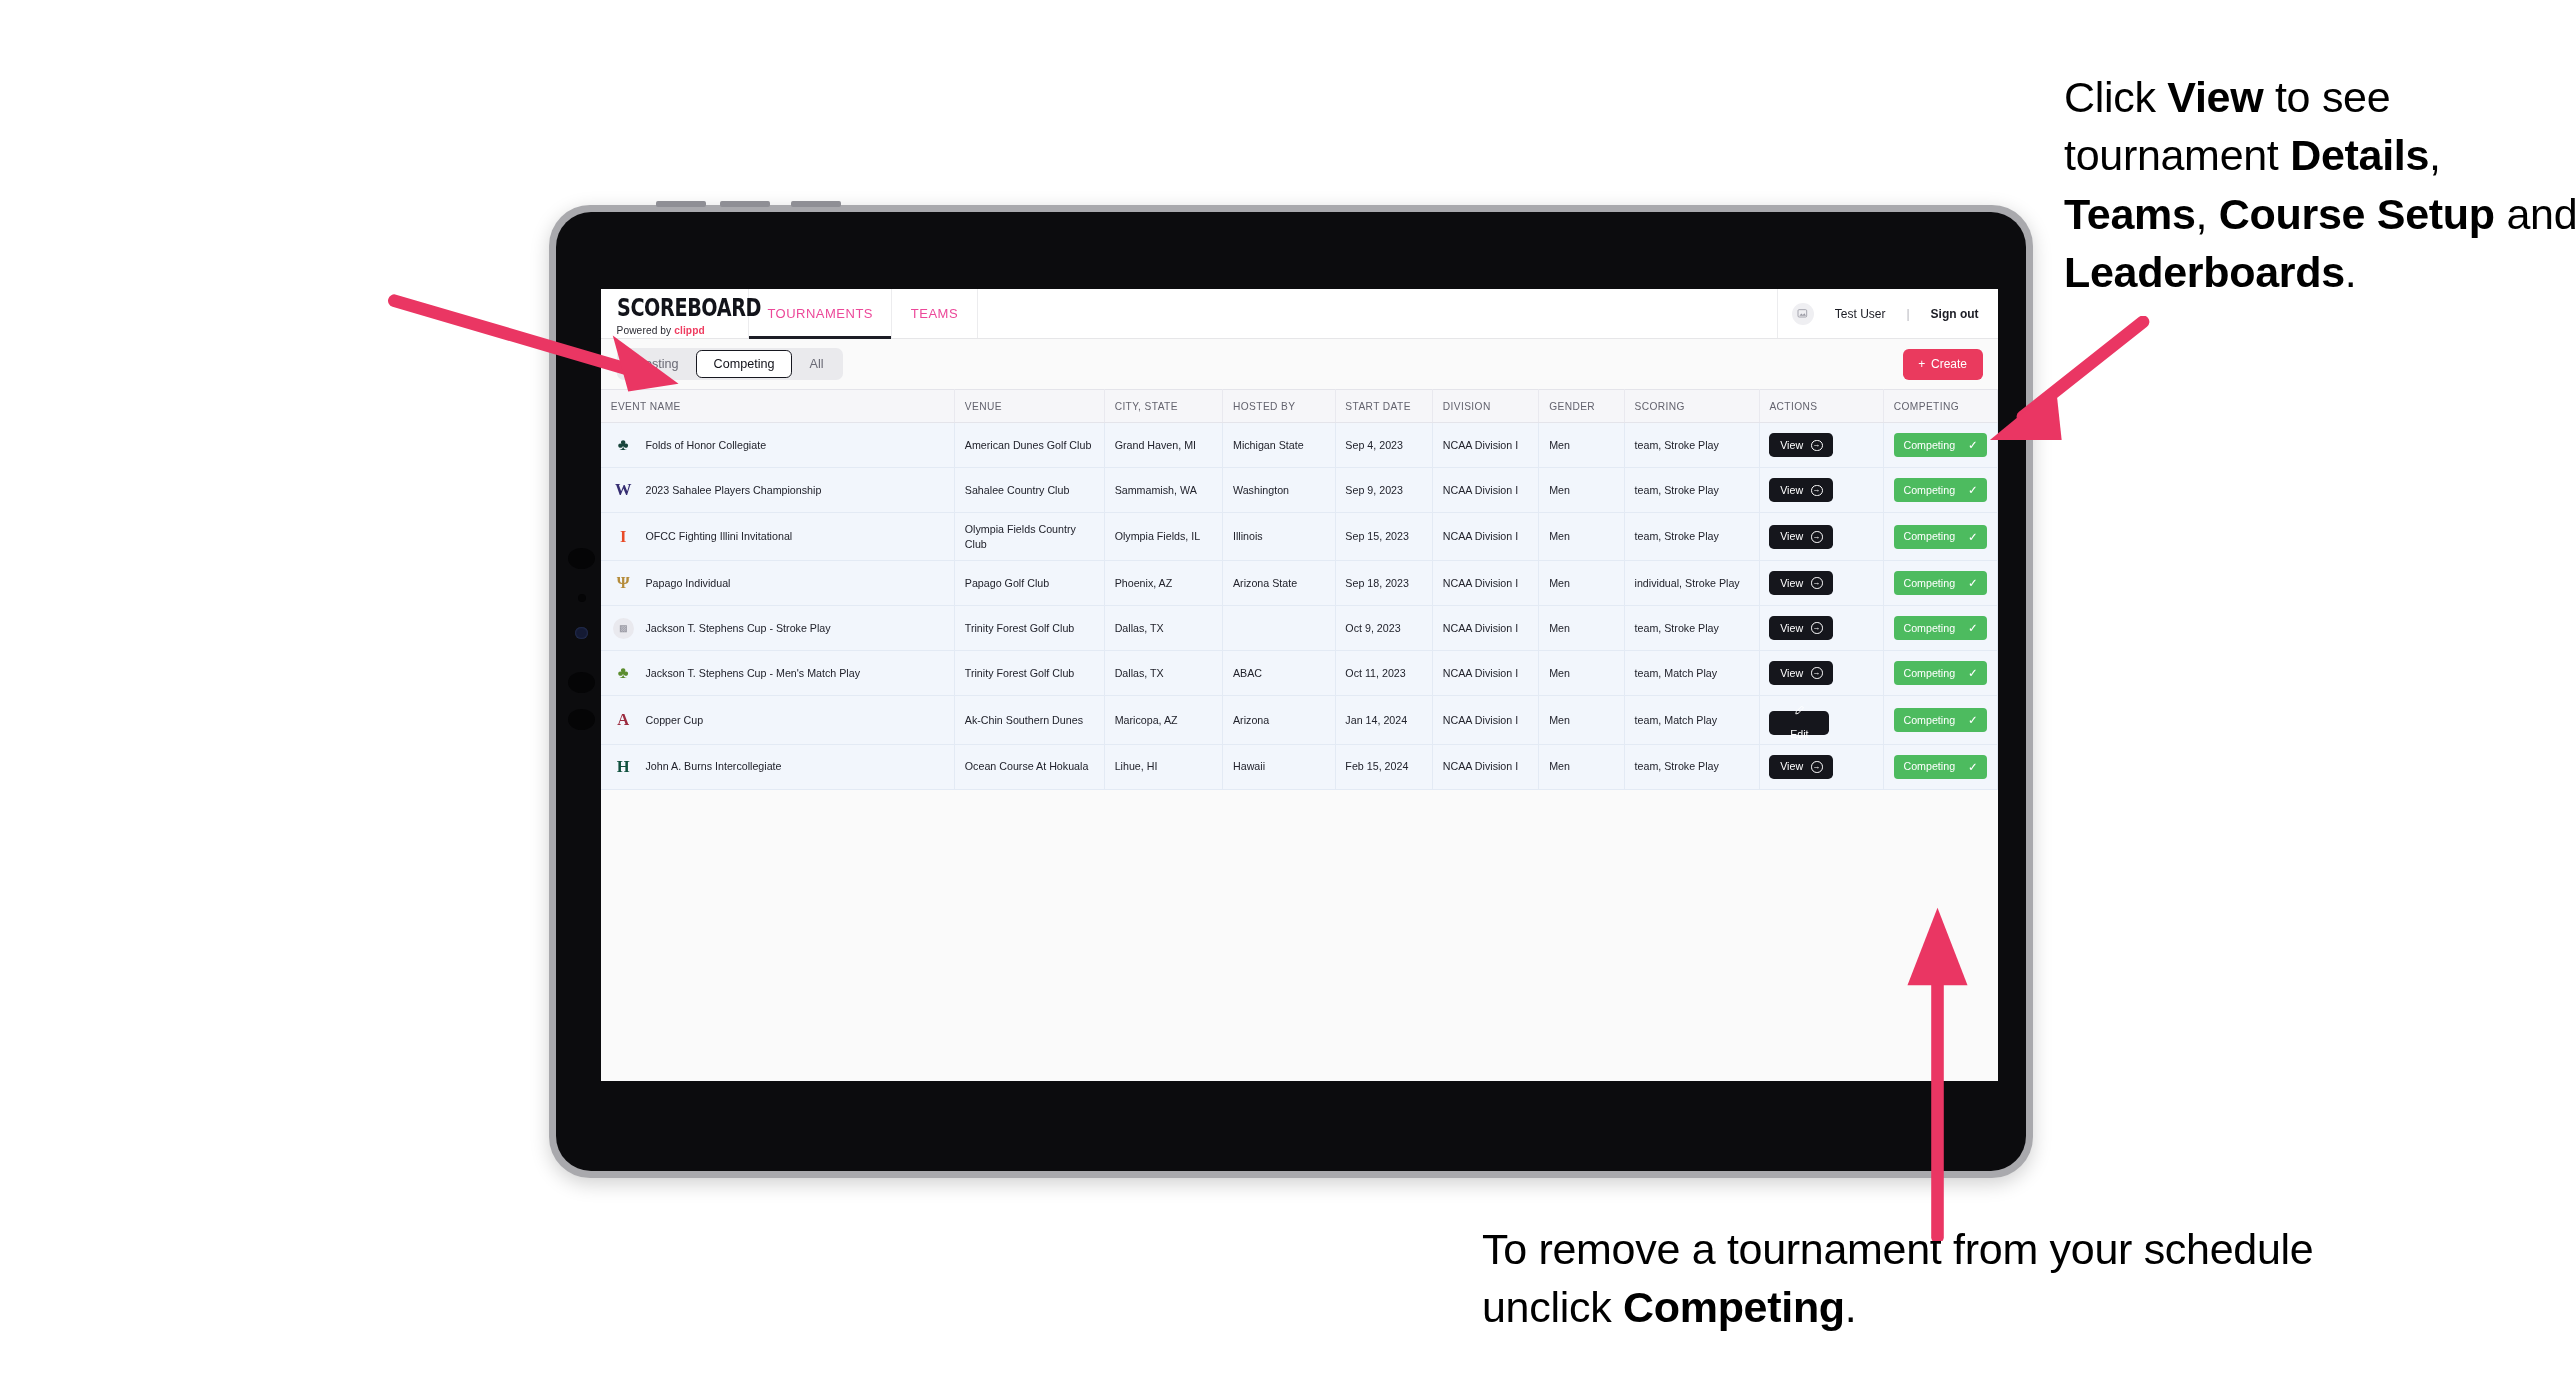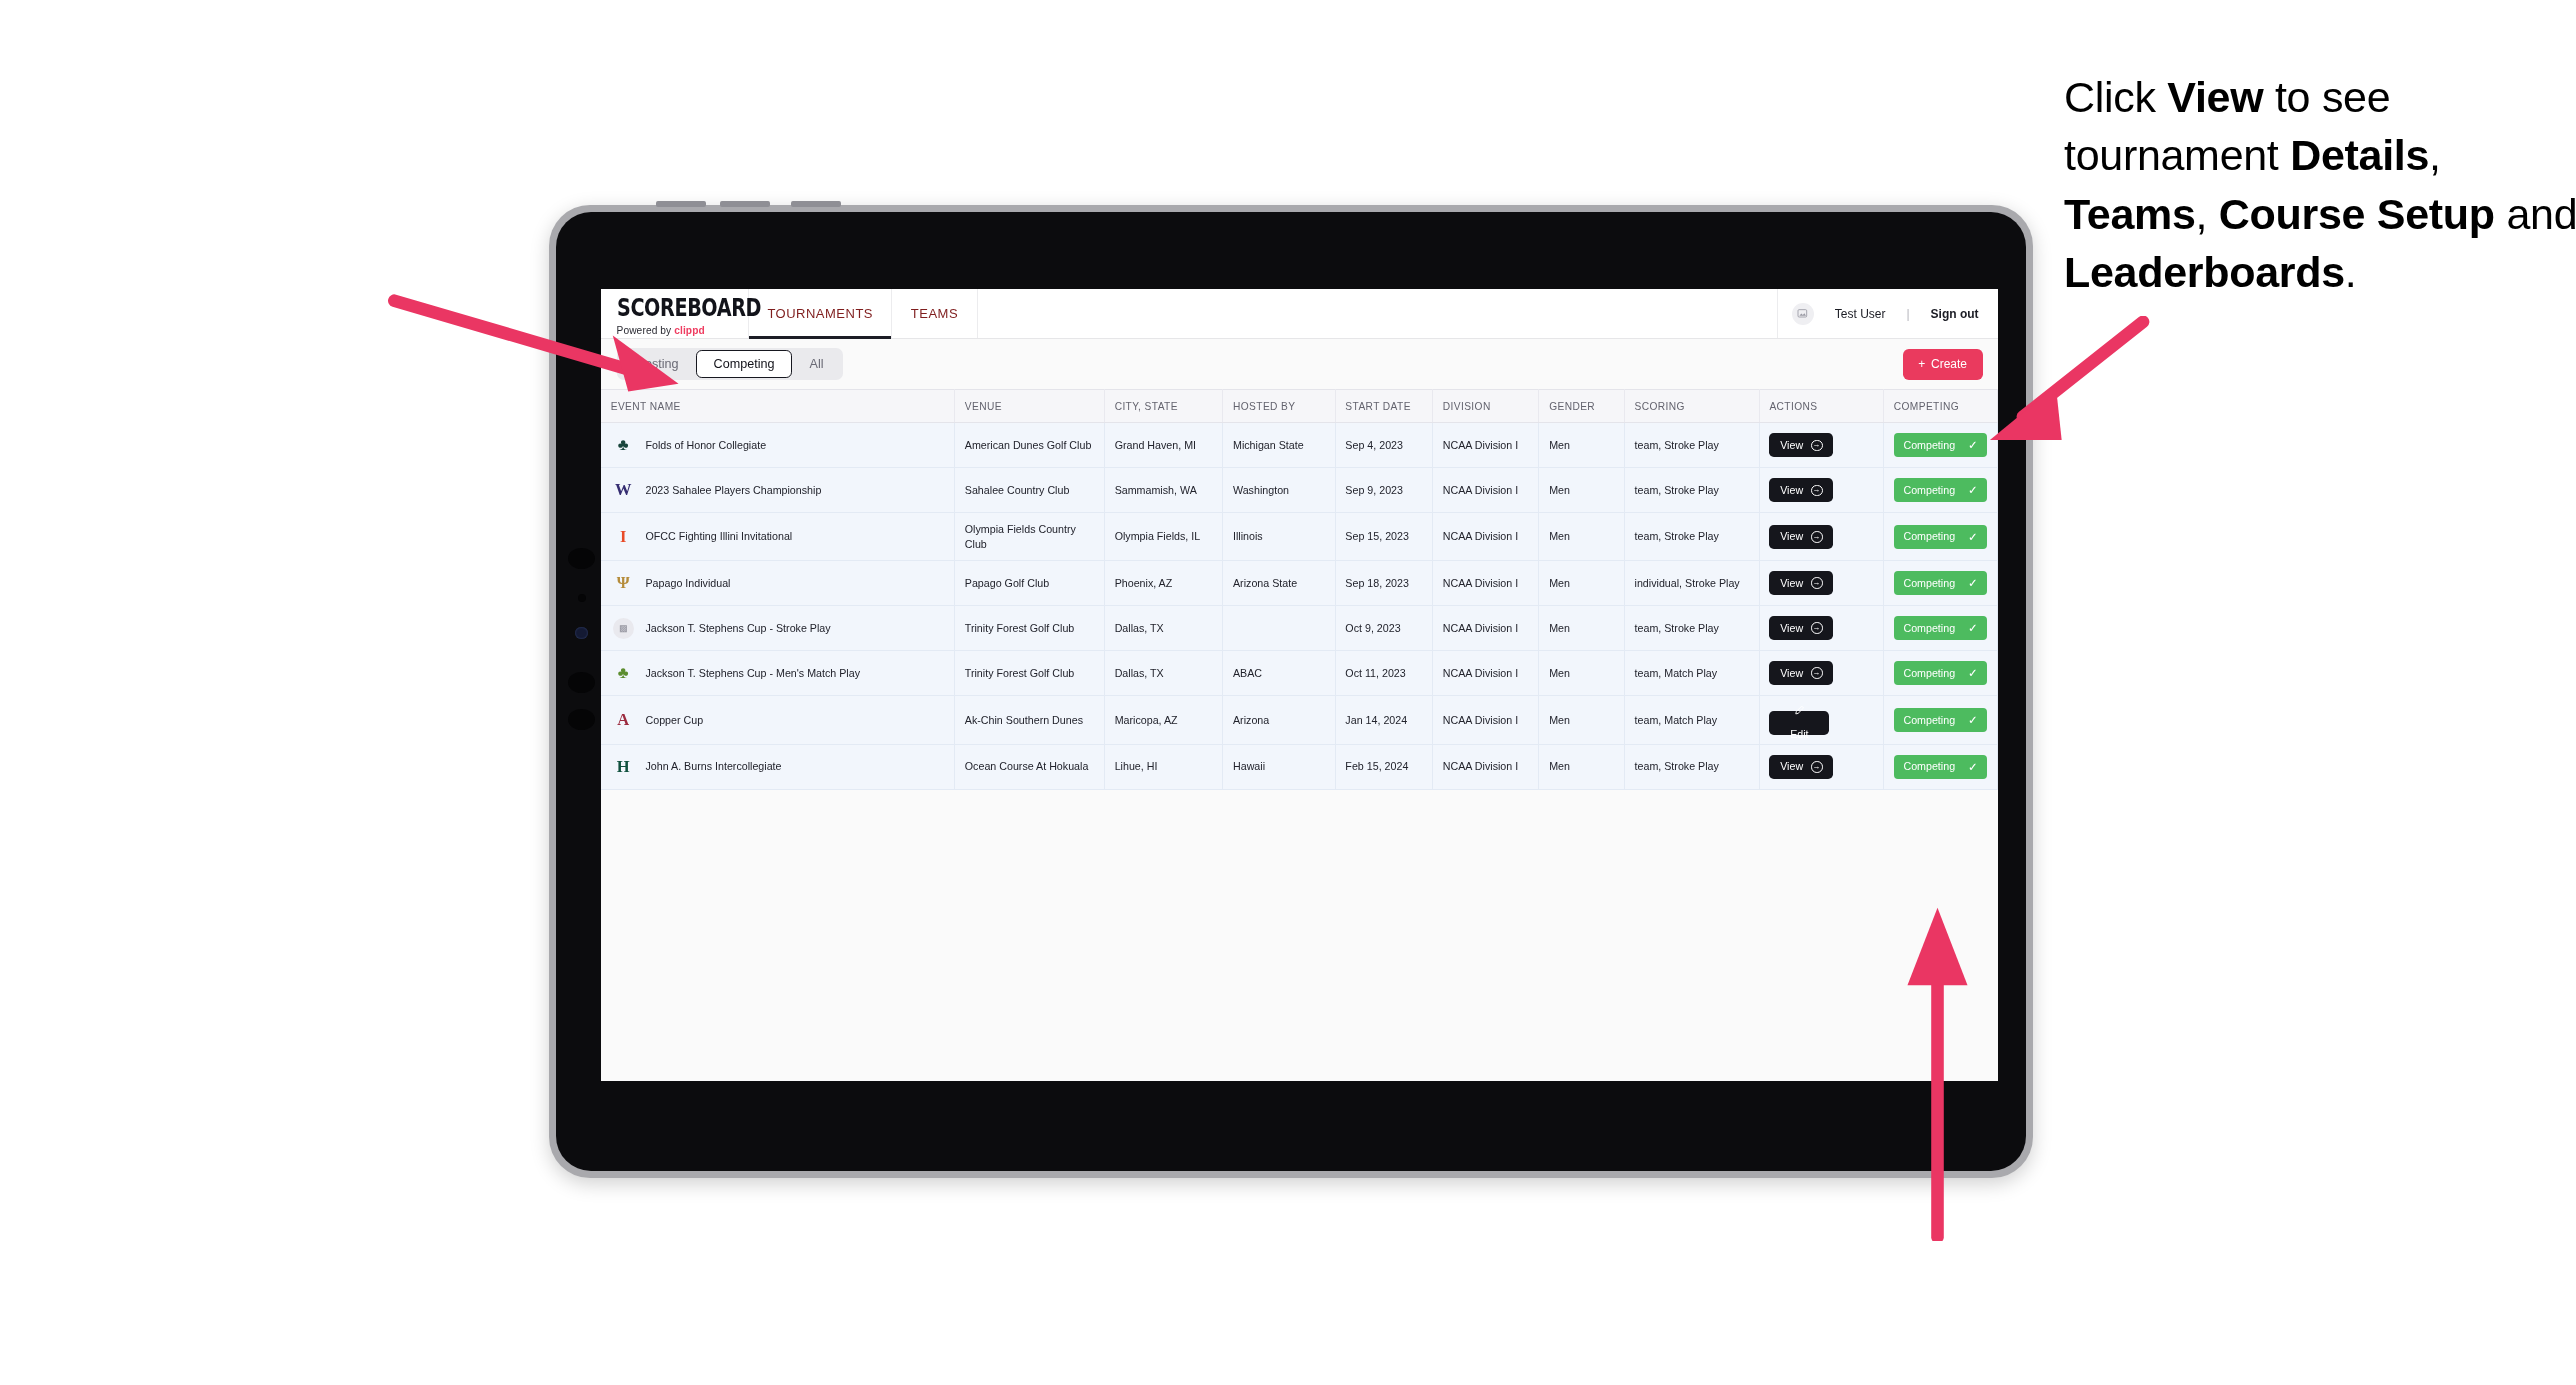--- a/index.html
+++ b/index.html
@@ -98,21 +98,21 @@
     color: #2b2b33;
     letter-spacing: 0.1px;
   }
   .logo-sub .brand { color: #ef3d61; font-weight: 700; margin-top: 42px; }
 
   .nav-tab {
     display: flex; align-items: center;
     padding: 0 18.4px;
     font-size: 13px;
     letter-spacing: 0.5px;
-    color: #7f1d1d;
+    color: #ec4899;
     border-right: 1px solid #ececee;
     position: relative;
   }
   .nav-tab.active::after {
     content: "";
     position: absolute; left: 0; right: 0; bottom: -1px;
     height: 2.9px; background: #1c1d26;
   }
   .nav-spacer { flex: 1; border-right: 1px solid #ececee; }
   .nav-user {
@@ -250,20 +250,21 @@
   .table-empty { height: 116px; background: #fafafa; }
 </style>
 </head>
 <body>
 
 <div id="root">
 
 
   <div class="annot" id="annot-right"><span>Click </span><b>View</b><span> to see tournament </span><b>Details</b><span>, </span><b>Teams</b><span>, </span><b>Course Setup</b><span> and </span><b>Leaderboards</b><span>.</span></div>
 
+  <div class="annot" id="annot-bottom"><span>To remove a tournament from your schedule unclick </span><b>Competing</b><span>.</span></div>
 
   <div id="tablet">
     <div class="frame-bump" style="left:107px; width:50px;"></div>
     <div class="frame-bump" style="left:171px; width:50px;"></div>
     <div class="frame-bump" style="left:242px; width:50px;"></div>
     <div id="tablet-inner">
       <div class="bezel-dot" style="left:12.6px; top:336px; width:27px; height:21.3px;"></div>
       <div class="bezel-dot" style="left:22px; top:382px; width:7.8px; height:7.8px;"></div>
       <div class="bezel-dot lens" style="left:19.4px; top:415px; width:12.6px; height:12.6px;"></div>
       <div class="bezel-dot" style="left:12.6px; top:460px; width:27px; height:21.3px;"></div>

